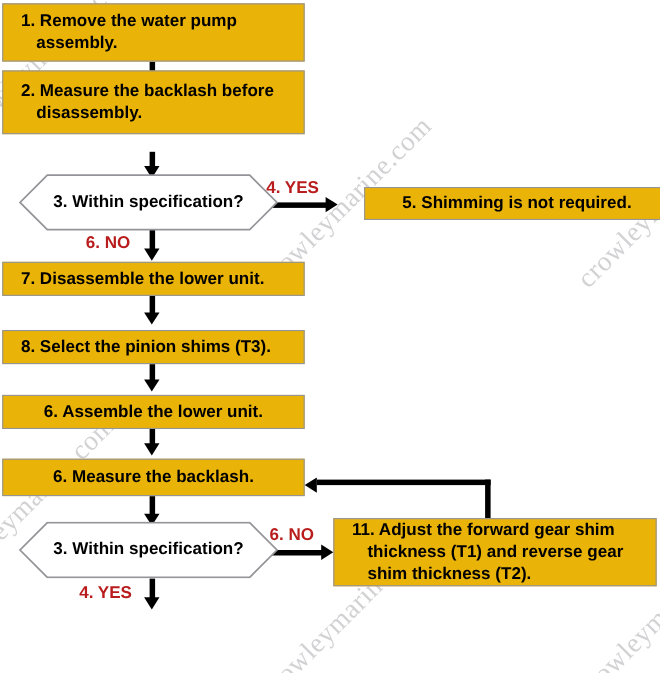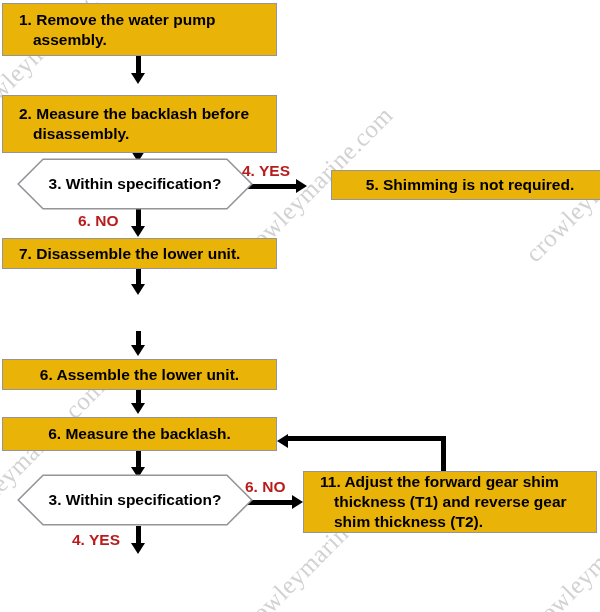--- a/index.html
+++ b/index.html
@@ -168,39 +168,42 @@
 
   <div class="elabel" style="left:242px; top:162px;">4. YES</div>
   <div class="elabel" style="left:78px; top:212px;">6. NO</div>
   <div class="elabel" style="left:245px; top:478px;">6. NO</div>
   <div class="elabel" style="left:72px; top:531px;">4. YES</div>
 
   <div class="node proc" style="left:2px; top:3px; width:275px; height:53px;">
     <div class="txt">1. Remove the water pump assembly.</div>
   </div>
 
-  <div class="node proc" style="left:2px; top:95px; width:275px; height:58px;">
+  <div class="node proc" style="left:2px; top:64px; width:275px; height:58px;">
     <div class="txt">2. Measure the backlash before disassembly.</div>
   </div>
 
   <div class="node hex" style="left:17px; top:158px; width:236px; height:52px;">
     <svg viewBox="0 0 236 52" preserveAspectRatio="none">
       <polygon points="26,1.2 210,1.2 234.8,26 210,50.8 26,50.8 1.2,26" fill="#ffffff" stroke="#949499" stroke-width="1.6"></polygon>
     </svg>
     <div class="txt">3. Within specification?</div>
   </div>
 
   <div class="node proc centered" style="left:305px; top:170px; width:278px; height:30px;margin-left:26px;">
     <div class="txt">5. Shimming is not required.</div>
   </div>
 
   <div class="node proc" style="left:2px; top:238px; width:275px; height:31px;">
     <div class="txt">7. Disassemble the lower unit.</div>
   </div>
 
+  <div class="node proc" style="left:2px; top:300px; width:275px; height:31px;">
+    <div class="txt">8. Select the pinion shims (T3).</div>
+  </div>
 
   <div class="node proc centered" style="left:2px; top:359px; width:275px; height:31px;">
     <div class="txt">6. Assemble the lower unit.</div>
   </div>
 
   <div class="node proc centered" style="left:2px; top:417px; width:275px; height:34px;">
     <div class="txt">6. Measure the backlash.</div>
   </div>
 
   <div class="node hex" style="left:17px; top:474px; width:236px; height:52px;">

